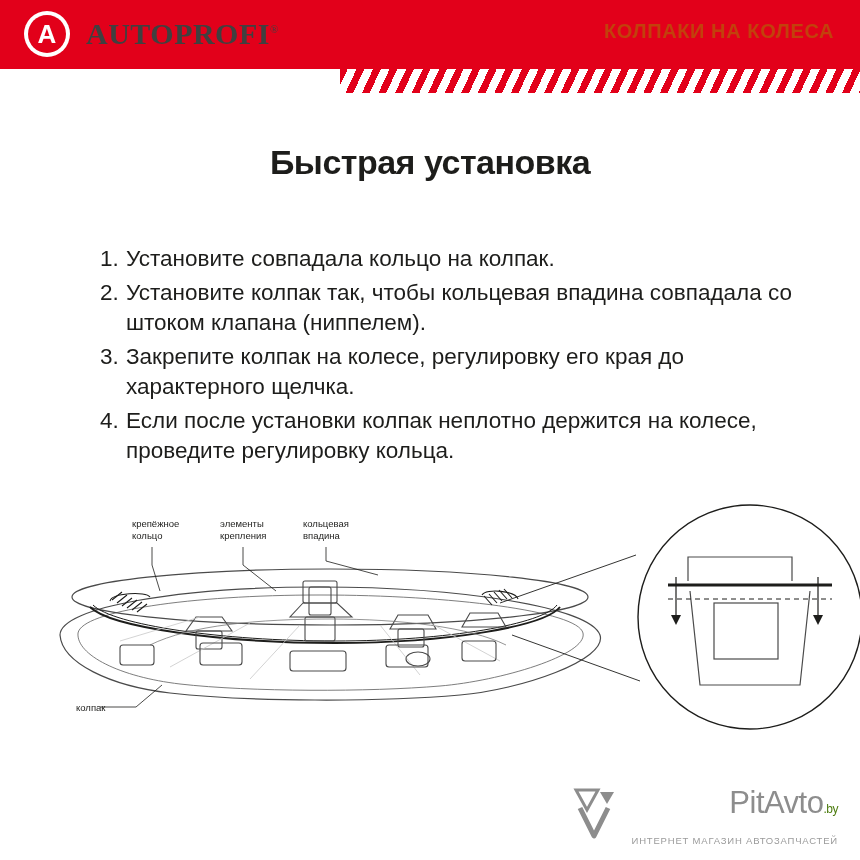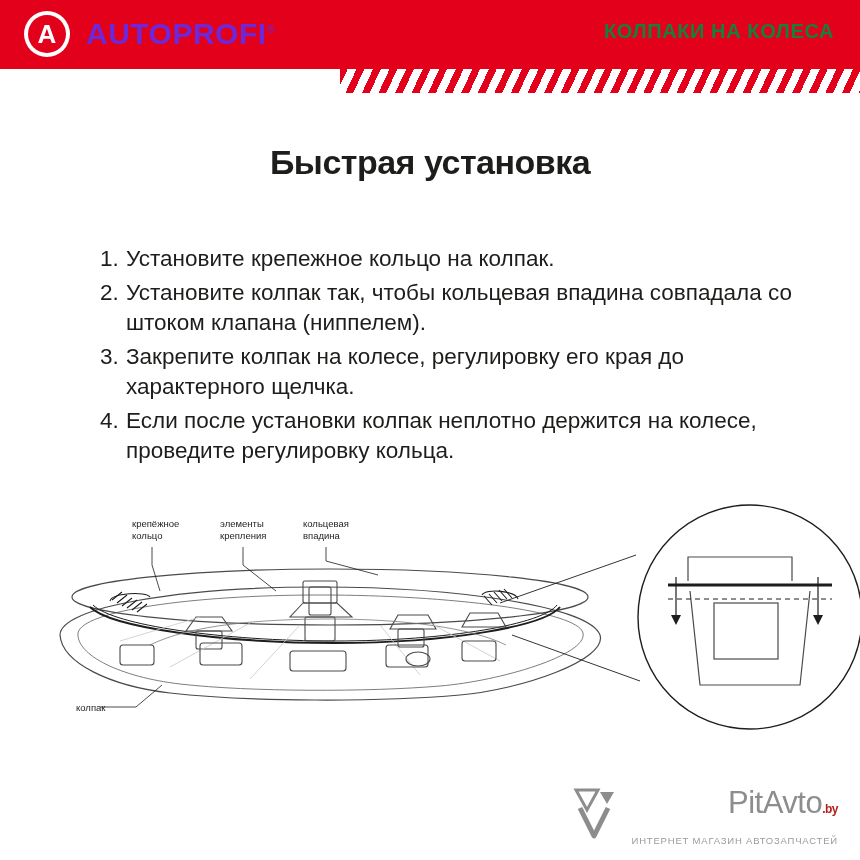--- a/index.html
+++ b/index.html
@@ -108,37 +108,37 @@
     height: 46px;
     line-height: 46px;
     text-align: center;
     color: #ffffff;
     font-size: 26px;
     font-weight: bold;
     font-family: "Liberation Sans", sans-serif;
   }
   .logo-text {
     margin-left: 16px;
-    color: #6d28d9;
+    color: #404040;
     font-size: 30px;
     font-weight: bold;
     letter-spacing: 0.5px;
-    font-family: Liberation Sans, sans-serif;
+    font-family: Liberation Serif, serif;
     position: relative;
   }
   .logo-text .reg {
     font-size: 11px;
     vertical-align: super;
     font-weight: normal;
   }
   .header-title {
     position: absolute;
     right: 26px;
     top: 20px;
-    color: #15803d;
+    color: #c2410c;
     font-size: 20px;
     font-weight: bold;
     letter-spacing: 0.6px;
     z-index: 5;
     font-family: "Liberation Sans", sans-serif;
   }
 
   
   .page-title {
     margin-top: 50px;
@@ -204,22 +204,21 @@
   }
   .footer-brand {
     font-size: 31px;
     color: #8d8d8d;
     font-family: "Liberation Sans", sans-serif;
     line-height: 1;
     letter-spacing: -0.5px;
   }
   .footer-brand .by {
     font-size: 12px;
-    color: #b91c1c;
-    font-weight: bold;
+    color: #4d7c0f;
   }
   .footer-tag {
     font-size: 9.5px;
     color: #9b9b9b;
     letter-spacing: 0.8px;
     margin-top: 17px;
   }
 </style>
 </head>
 <body>
@@ -241,21 +240,21 @@
   </div>
 
   <div class="header-title">КОЛПАКИ НА КОЛЕСА</div>
 </div>
 
 <div class="page-title">Быстрая установка</div>
 
 <div class="steps">
   <div class="step">
     <div class="step-num">1.</div>
-    <div class="step-text">Установите крепежное кольцо на колпак.</div>
+    <div class="step-text">Установите совпадала кольцо на колпак.</div>
   </div>
   <div class="step">
     <div class="step-num">2.</div>
     <div class="step-text">Установите колпак так, чтобы кольцевая впадина совпадала со штоком клапана (ниппелем).</div>
   </div>
   <div class="step">
     <div class="step-num">3.</div>
     <div class="step-text">Закрепите колпак на колесе, регулировку его края до характерного щелчка.</div>
   </div>
   <div class="step">

